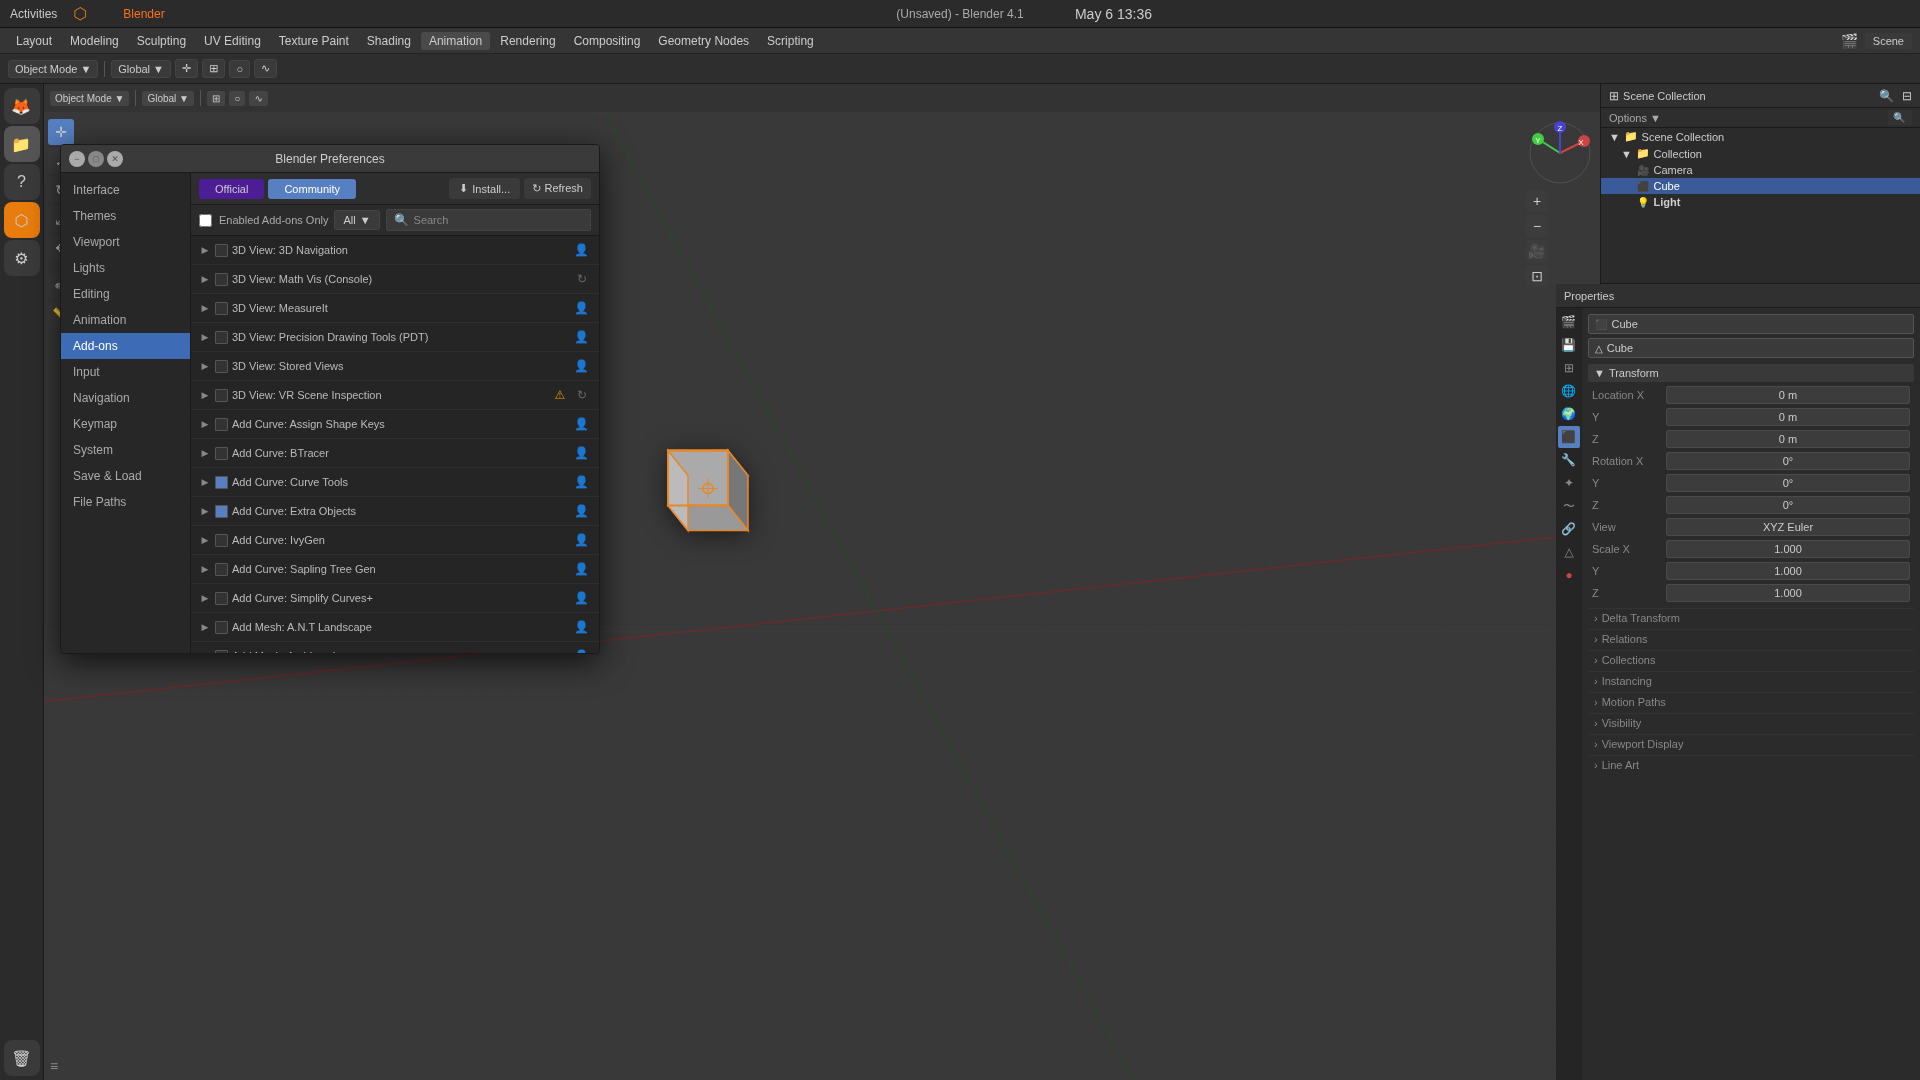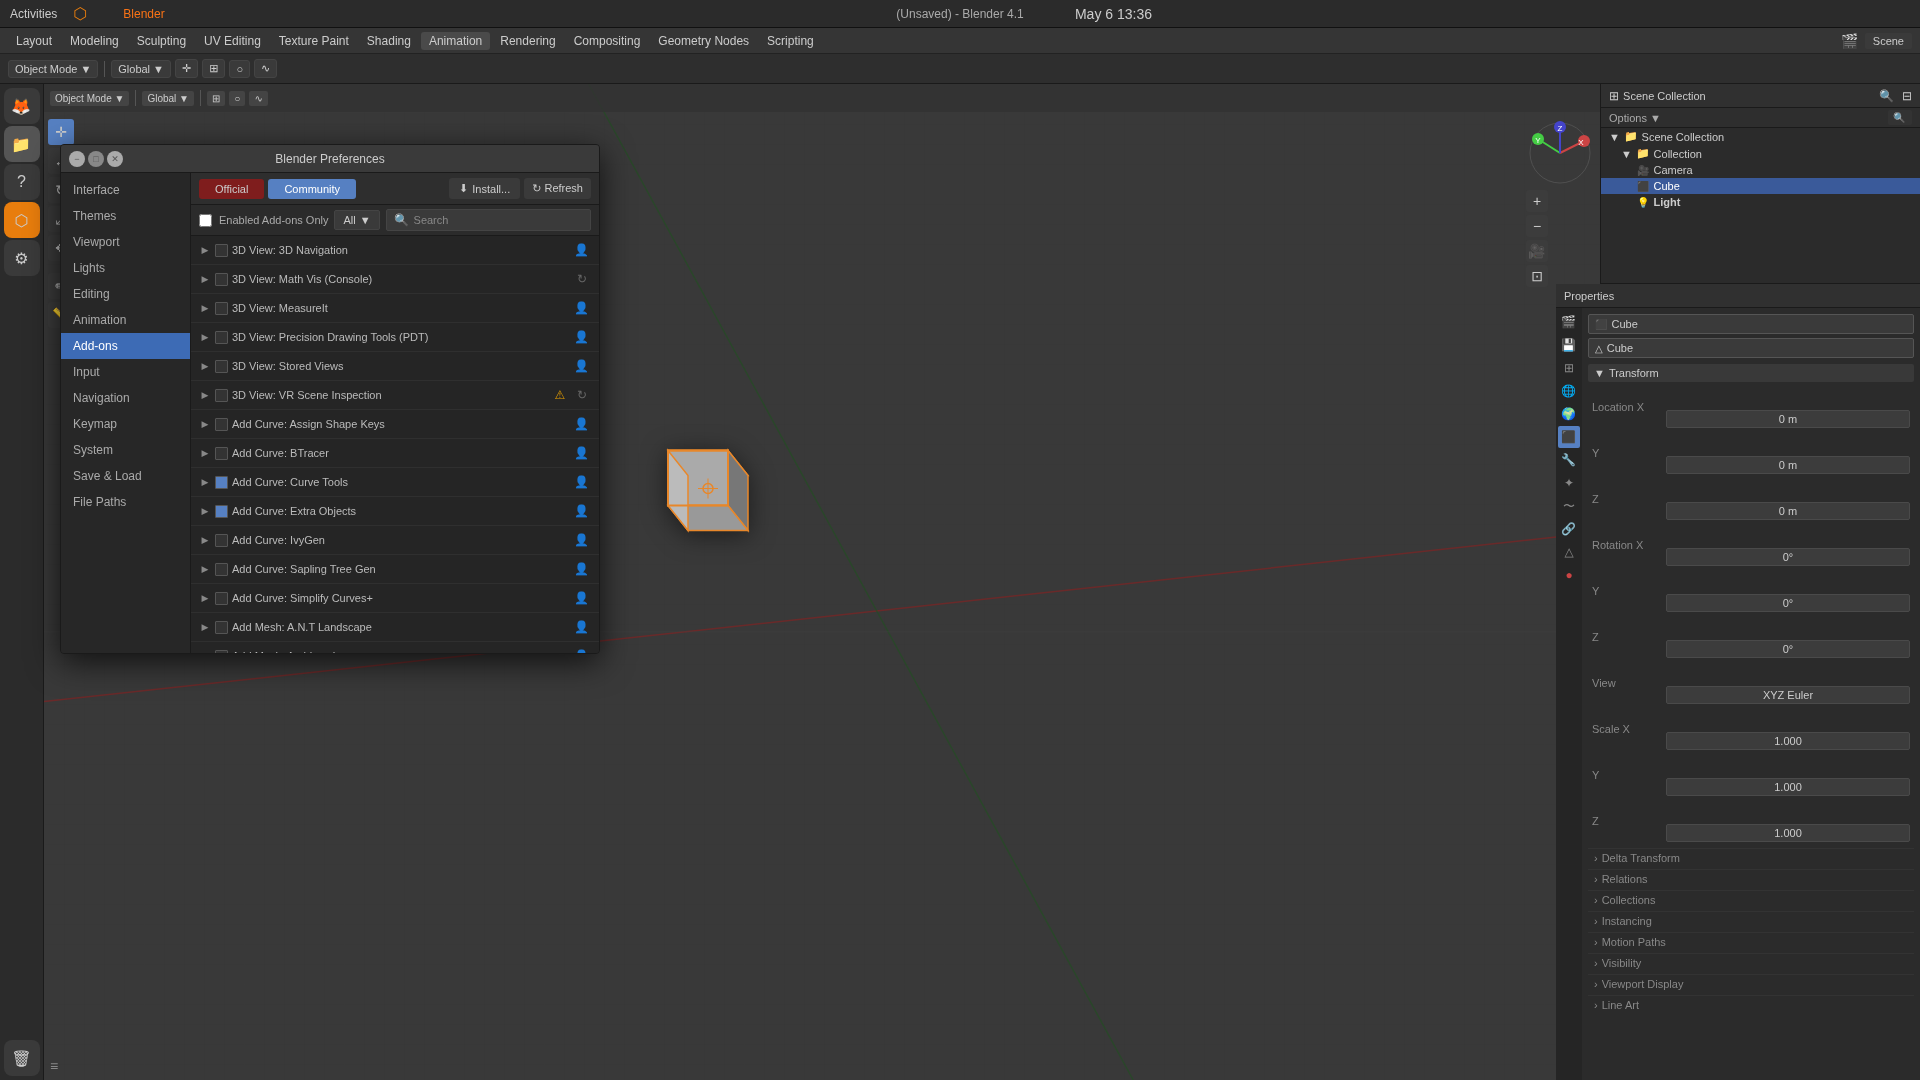--- a/index.html
+++ b/index.html
@@ -304,21 +304,20 @@
 
     .pc-val {
       flex: 1;
       background: #3c3c3c;
       border: 1px solid #4a4a4a;
       border-radius: 2px;
       padding: 2px 16px;
       color: #ccc;
       font-size: 11px;
       text-align: center;
-      margin-top: 24px;
     }
 
     .pc-collapse {
       padding: 3px 6px;
       font-size: 11px;
       color: #888;
       cursor: pointer;
       border-top: 1px solid #333;
       display: flex;
       align-items: center;
@@ -407,21 +406,21 @@
       display: flex;
       align-items: center;
       padding: 5px 8px;
       gap: 4px;
       background: #2e2e2e;
       border-bottom: 1px solid #1a1a1a;
     }
 
     .prefs-tab {
       padding: 4px 16px;
-      background: #7f1d1d;
+      background: #4c1d95;
       border-radius: 3px;
       color: #ccc;
       font-size: 11px;
       cursor: pointer;
     }
     .prefs-tab.active { background: #5680c2; color: #fff; }
 
     #prefs-install-btn {
       display: flex;
       align-items: center;

